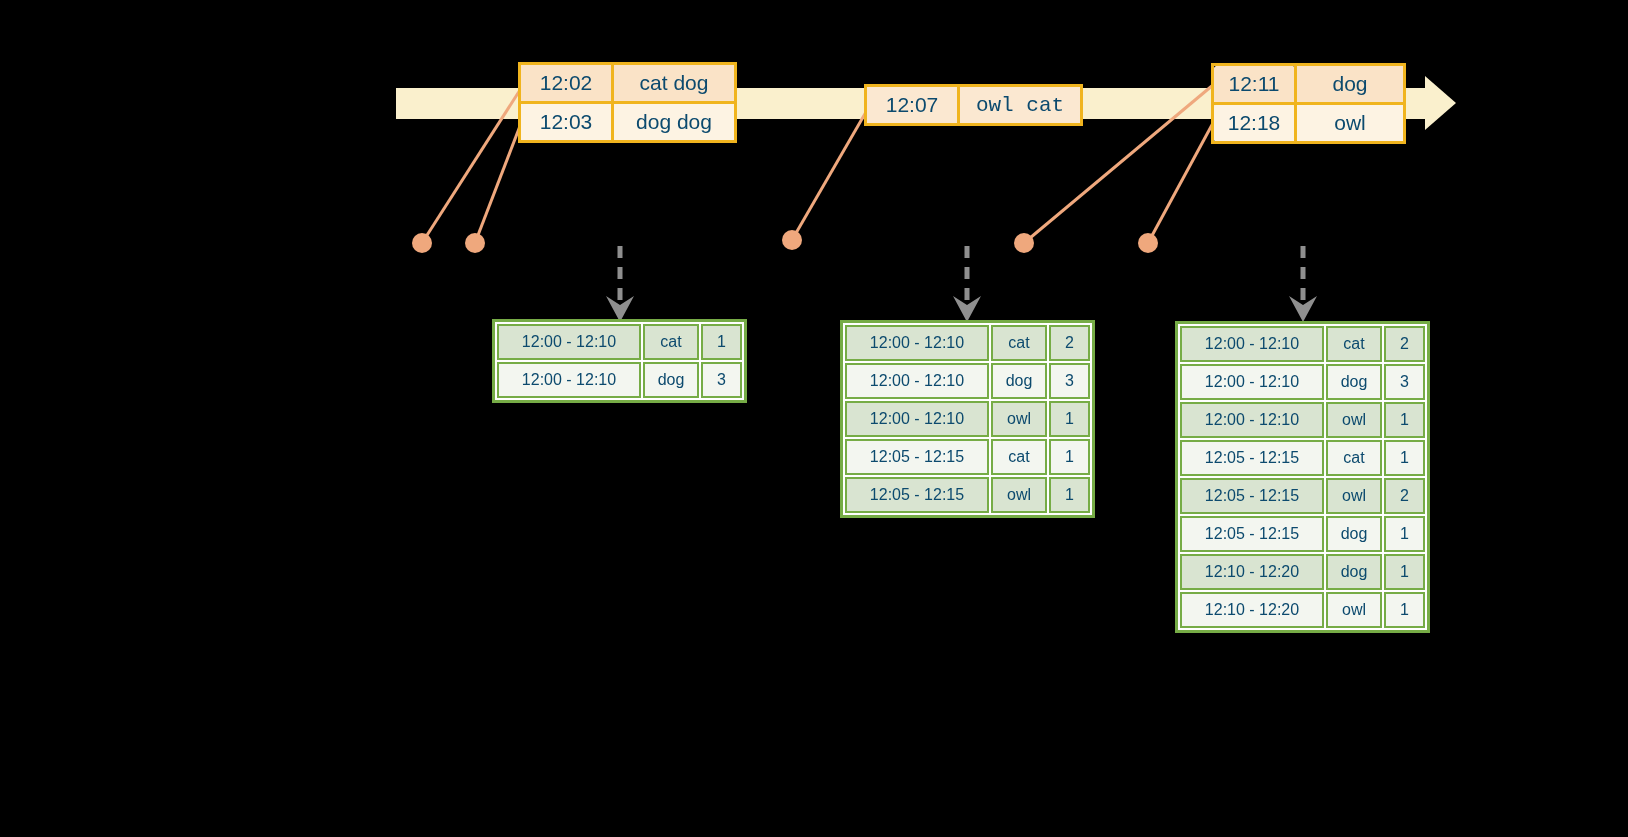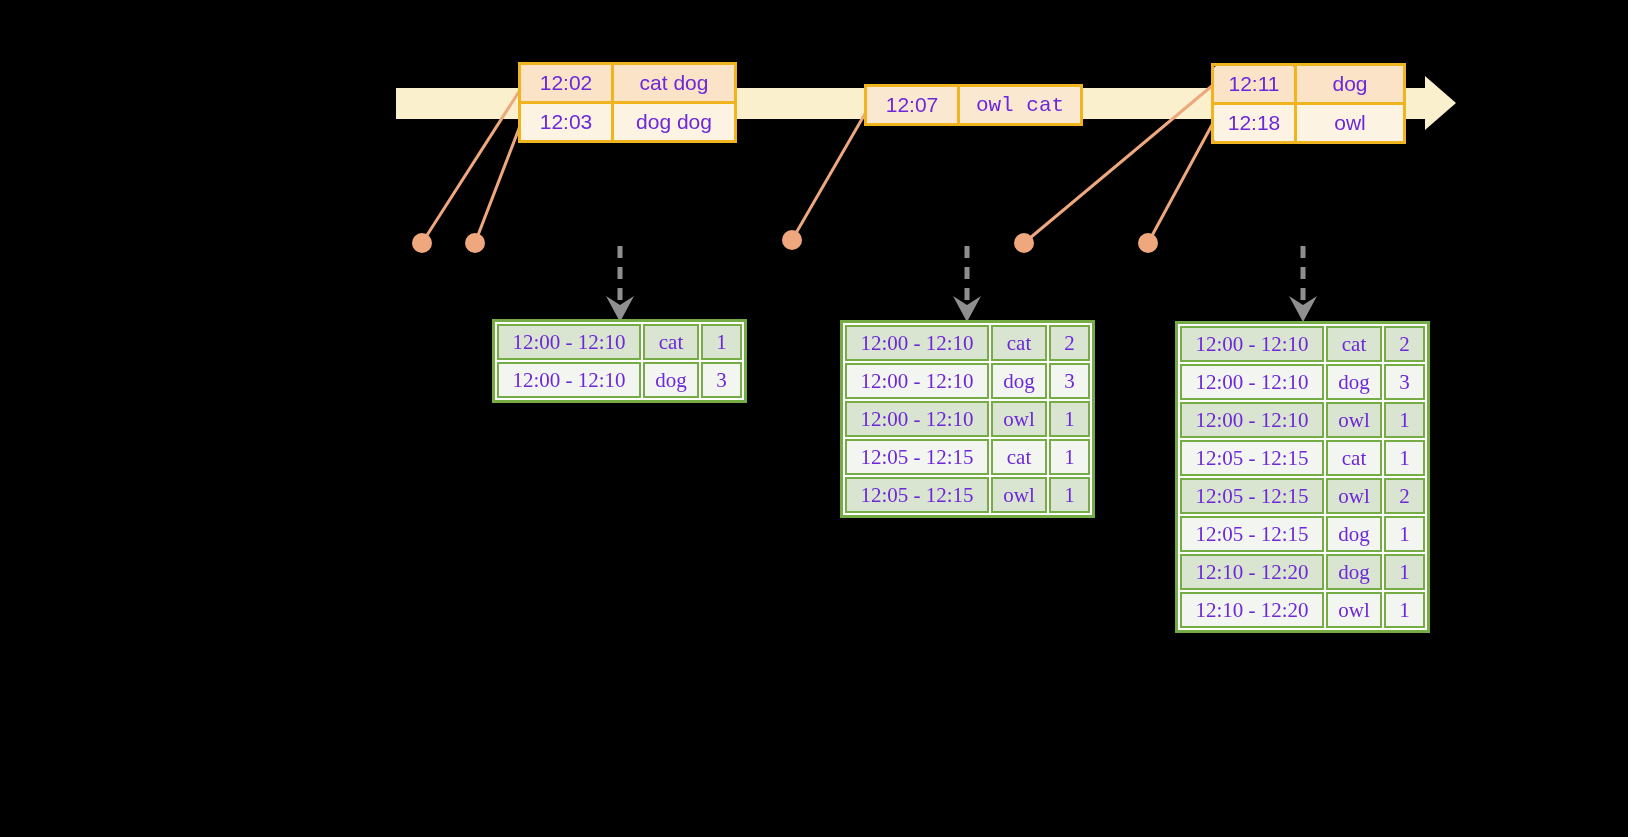--- a/index.html
+++ b/index.html
@@ -1,39 +1,39 @@
 <!DOCTYPE html>
 <html><head>
 <meta charset="utf-8">
 <style>
   html,body{margin:0;padding:0;background:#000;}
   .canvas{
     position:relative;width:1628px;height:837px;background:#000;overflow:hidden;
-    font-family:"Liberation Sans","DejaVu Sans",sans-serif;color:#6d28d9;
+    font-family:"Liberation Sans","DejaVu Sans",sans-serif;color:#0c4a6e;
   }
   svg.overlay{position:absolute;left:0;top:0;}
   
   table.event-table{
     position:absolute;border-collapse:collapse;background:transparent;
     font-size:21px;table-layout:fixed;
   }
   table.event-table td{
     border:3px solid #f0b41e;height:36px;text-align:center;vertical-align:middle;
     padding:0 6px;white-space:nowrap;
   }
   .et1 td.c-time{width:78px;}  .et1 td.c-words{width:108px;}
   .et2 td.c-time{width:78px;}  .et2 td.c-words{width:108px;font-family:Liberation Mono, monospace;}
   .et3 td.c-time{width:68px;border-radius:6px;}  .et3 td.c-words{width:94px;}
   td.tone-dark{background:#fae3c7;}
   td.tone-mid{background:#fbe8d1;}
   td.tone-light{background:#fdf3e3;margin-top:20px;}
   
   table.result-table{
     position:absolute;border-collapse:separate;border-spacing:2px;background:#ffffff;
-    border:3px solid #76ac46;font-size:21px;table-layout:fixed;font-family:Liberation Serif, serif;
+    border:3px solid #76ac46;font-size:16px;table-layout:fixed;
   }
   table.result-table td{
     border:2px solid #76ac46;height:36px;box-sizing:border-box;
     text-align:center;vertical-align:middle;padding:0;white-space:nowrap;
   }
   table.result-table td.c-window{width:144px;}
   table.result-table td.c-word{width:56px;margin-left:33px;}
   table.result-table td.c-count{width:41px;}
   table.result-table tr:nth-child(odd) td{background:#d9e4d1;}
   table.result-table tr:nth-child(even) td{background:#f3f6f0;}

